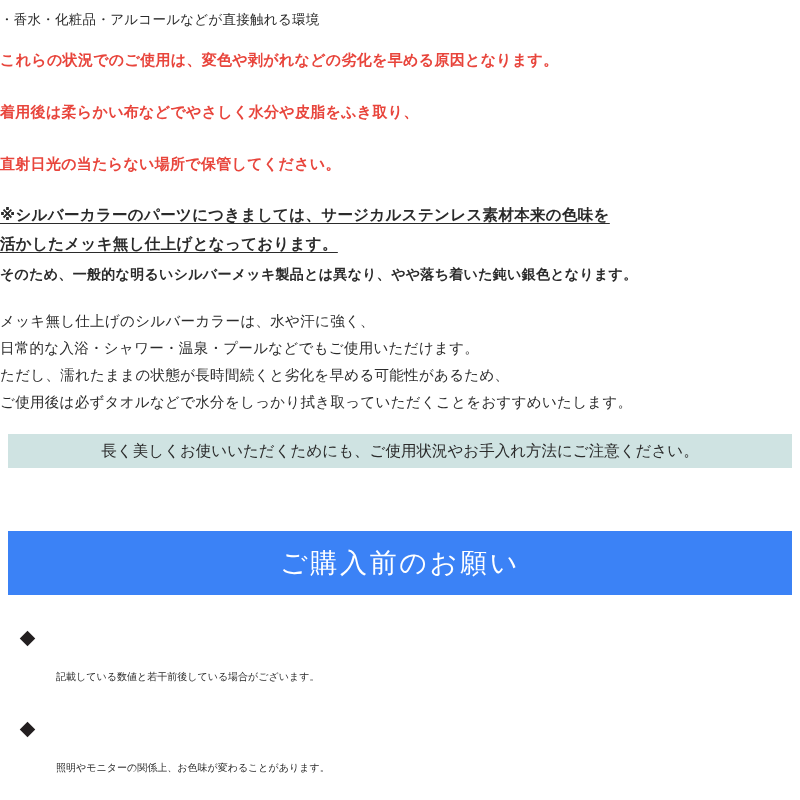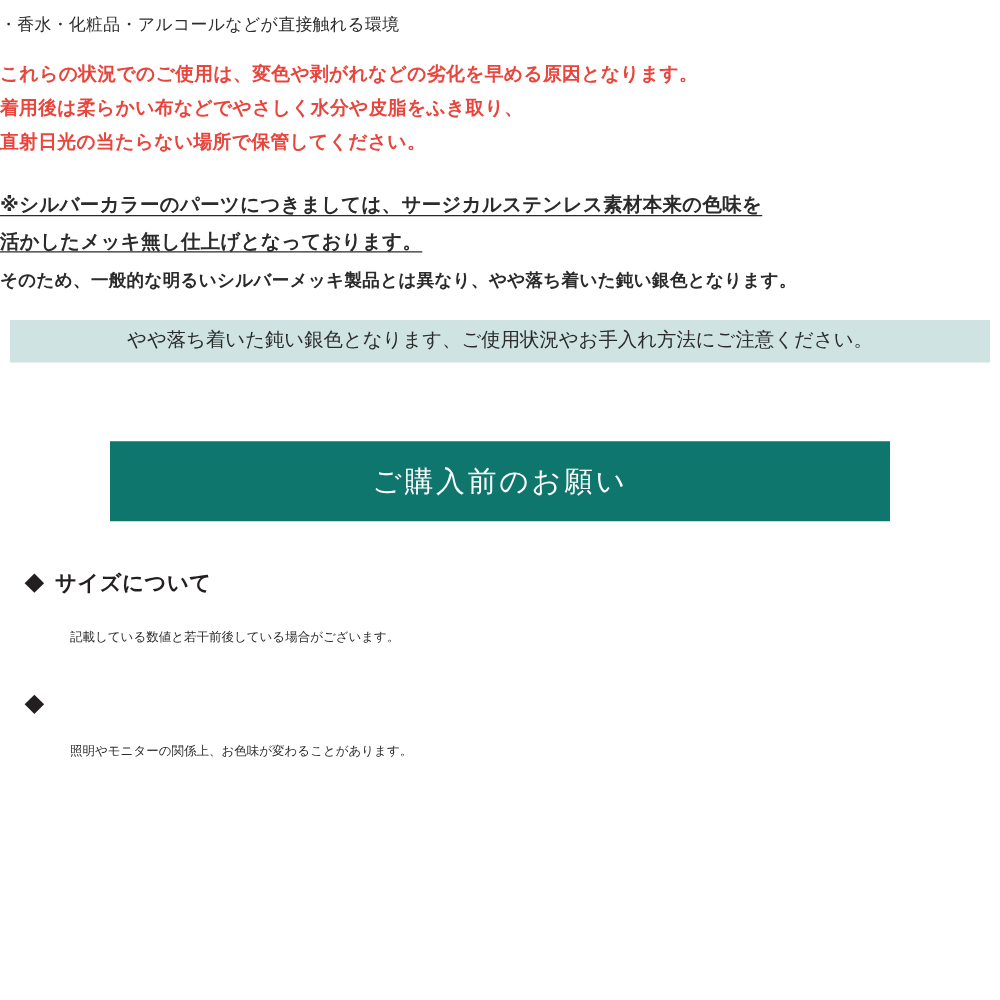--- a/index.html
+++ b/index.html
@@ -43,20 +43,21 @@
     line-height: 22px;
   }
 
   
   .red-block {
     margin-top: 15px;
     color: #e8453c;
     font-weight: bold;
     font-size: 15px;
     line-height: 27px;
+    gap: 25px;
   }
 
   
   .silver-note {
     margin-top: 23px;
     color: #2b2b2b;
     font-size: 15.5px;
     font-weight: bold;
     line-height: 29px;
   }
@@ -89,28 +90,28 @@
     font-size: 15.5px;
     line-height: 34px;
     height: 34px;
     text-align: center;
     white-space: nowrap;
   }
 
   
   .section-header {
     margin: 63px auto 0 auto;
-    width: 624px;
+    width: 784px;
     height: 64px;
-    background: #0f766e;
+    background: #3b82f6;
     color: #ffffff;
     display: flex;
     align-items: center;
     justify-content: center;
-    font-size: 23px;
+    font-size: 27px;
     letter-spacing: 0.10em;
     font-weight: normal;
   }
 
   
   .items {
     margin-top: 38px;
     padding-left: 22px;
   }
   .item {
@@ -155,31 +156,36 @@
     <div class="line">着用後は柔らかい布などでやさしく水分や皮脂をふき取り、</div>
     <div class="line">直射日光の当たらない場所で保管してください。</div>
   </div>
 
   <div class="block silver-note">
     <div class="line u">※シルバーカラーのパーツにつきましては、サージカルステンレス素材本来の色味を</div>
     <div class="line u">活かしたメッキ無し仕上げとなっております。</div>
     <div class="line sub">そのため、一般的な明るいシルバーメッキ製品とは異なり、やや落ち着いた鈍い銀色となります。</div>
   </div>
 
-
-  <div class="teal-banner">やや落ち着いた鈍い銀色となります、ご使用状況やお手入れ方法にご注意ください。</div>
+  <div class="block plain-block">
+    <div class="line">メッキ無し仕上げのシルバーカラーは、水や汗に強く、</div>
+    <div class="line">日常的な入浴・シャワー・温泉・プールなどでもご使用いただけます。</div>
+    <div class="line">ただし、濡れたままの状態が長時間続くと劣化を早める可能性があるため、</div>
+    <div class="line">ご使用後は必ずタオルなどで水分をしっかり拭き取っていただくことをおすすめいたします。</div>
+  </div>
+
+  <div class="teal-banner">長く美しくお使いいただくためにも、ご使用状況やお手入れ方法にご注意ください。</div>
 
   <div class="section-header">ご購入前のお願い</div>
 
   <div class="items">
 
     <div class="item">
       <div class="item-title">
         <span class="diamond-icon"></span>
-        <span>サイズについて</span>
       </div>
       <div class="item-body">
         <div>記載している数値と若干前後している場合がございます。</div>
       </div>
     </div>
 
     <div class="item">
       <div class="item-title">
         <span class="diamond-icon"></span>
       </div>

